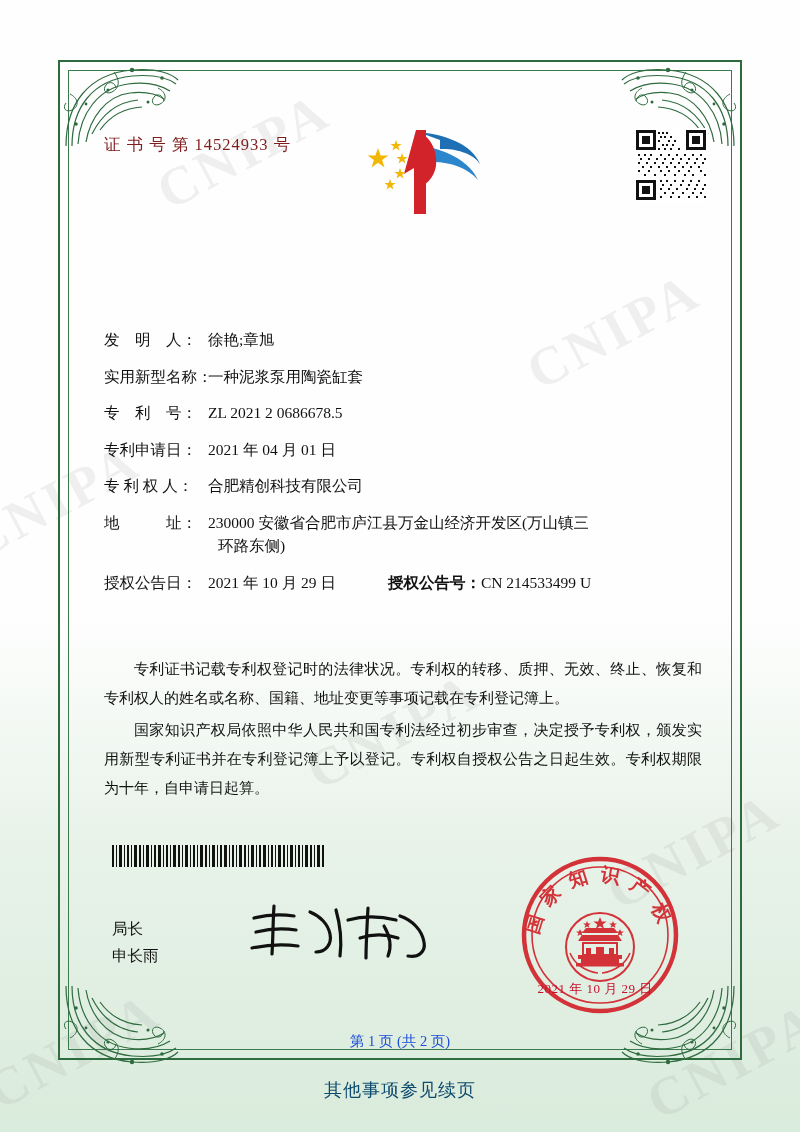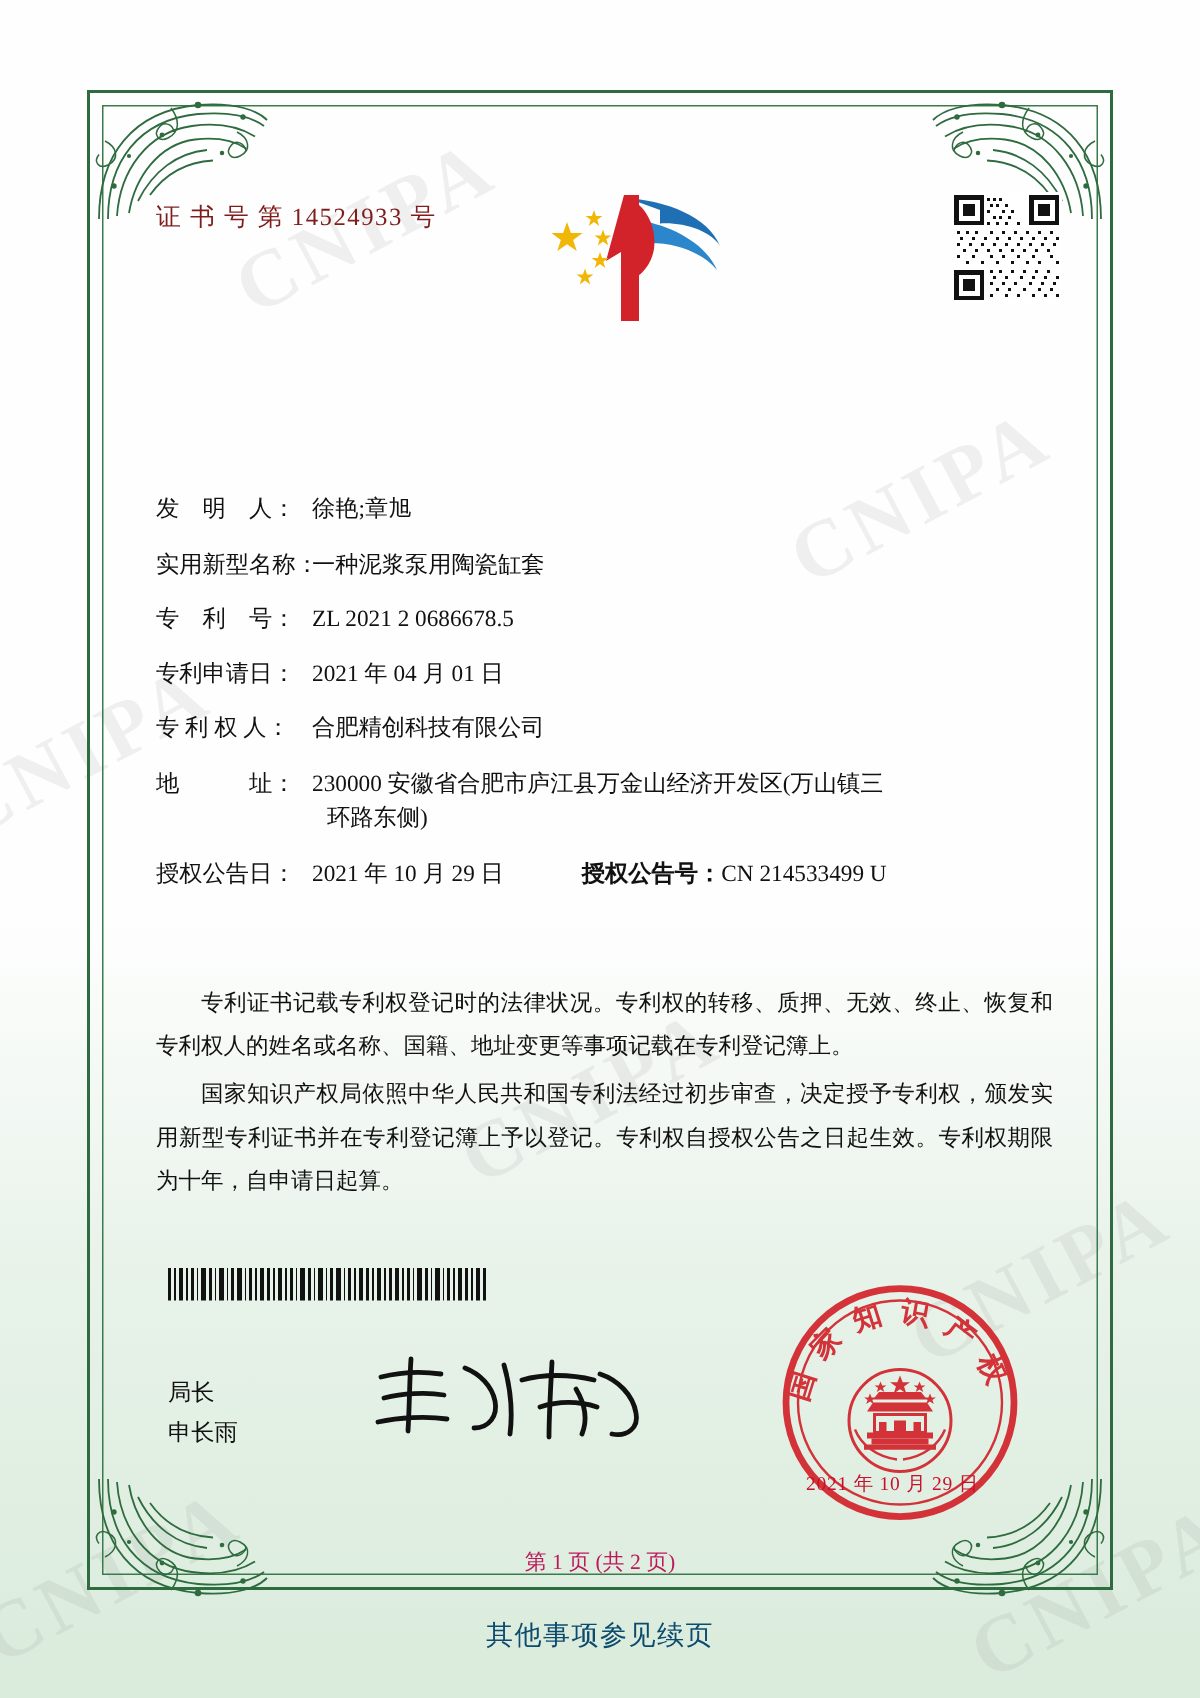--- a/index.html
+++ b/index.html
@@ -214,21 +214,21 @@
     letter-spacing: 0.5px;
   }
 
   
   .page-num {
     position: absolute;
     left: 0; right: 0;
     top: 1032px;
     text-align: center;
     font-size: 14.5px;
-    color: #be185d;
+    color: #1d4ed8;
   }
   .footer-note {
     position: absolute;
     left: 0; right: 0;
     top: 1078px;
     text-align: center;
     font-size: 18px;
     color: #0c4a6e;
     letter-spacing: 1px;
   }

